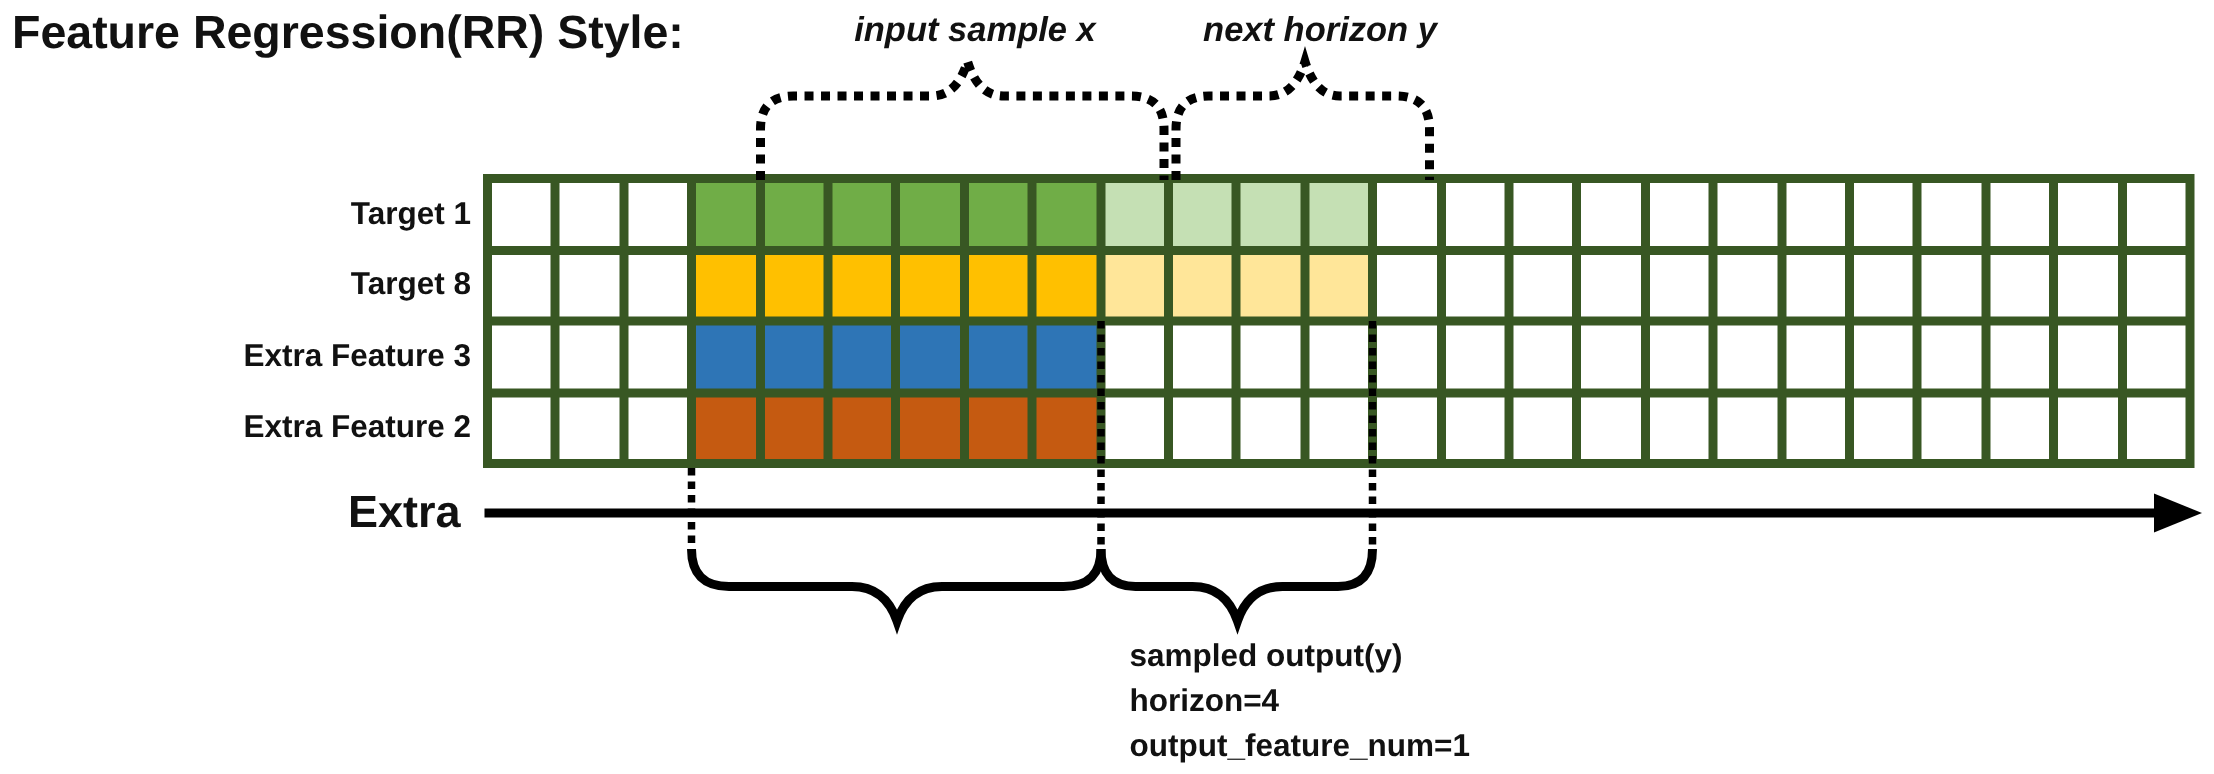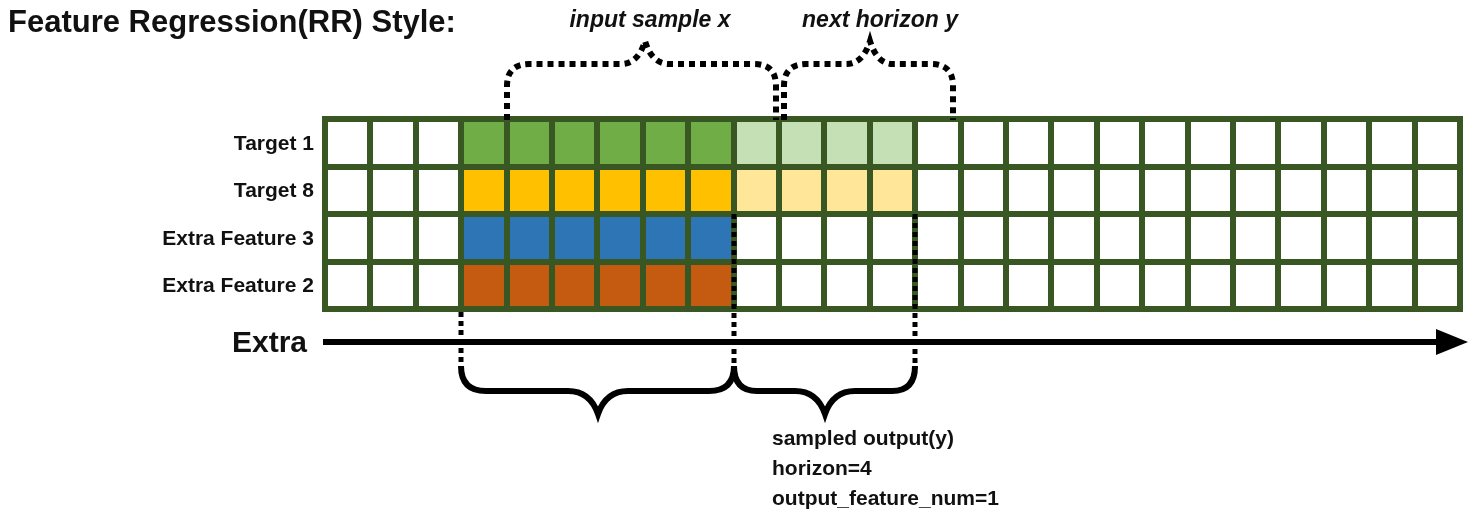--- a/index.html
+++ b/index.html
@@ -27,21 +27,21 @@
   }
   .cell{background:#ffffff;}
   .time-label{
     position:absolute;right:1169px;top:325px;height:34px;line-height:34px;
     font-size:30px;font-weight:bold;
   }
   .sample-block{
     position:absolute;top:423px;font-size:21px;font-weight:bold;line-height:30px;white-space:nowrap;
   }
   .input-block{left:490px;}
-  .output-block{left:772px;}
+  .output-block{left:753px;}
   .overlay{position:absolute;left:0;top:0;pointer-events:none;}
   .overlay path, .overlay line{fill:none;stroke:#000000;}
   .brace-dotted{stroke-width:6;stroke-dasharray:6 5;}
   .vline-dotted{stroke-width:5;stroke-dasharray:5 4;}
   .brace-solid{stroke-width:6;}
   .arrow-line{stroke-width:6;}
   .arrow-head{fill:#000000;stroke:none;}
 </style>
 </head>
 <body>

